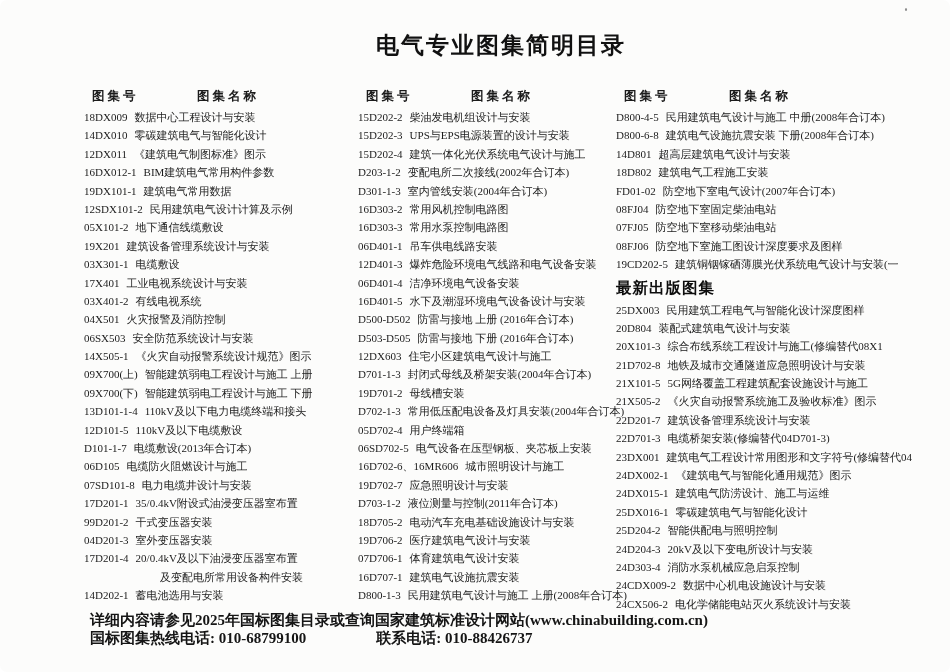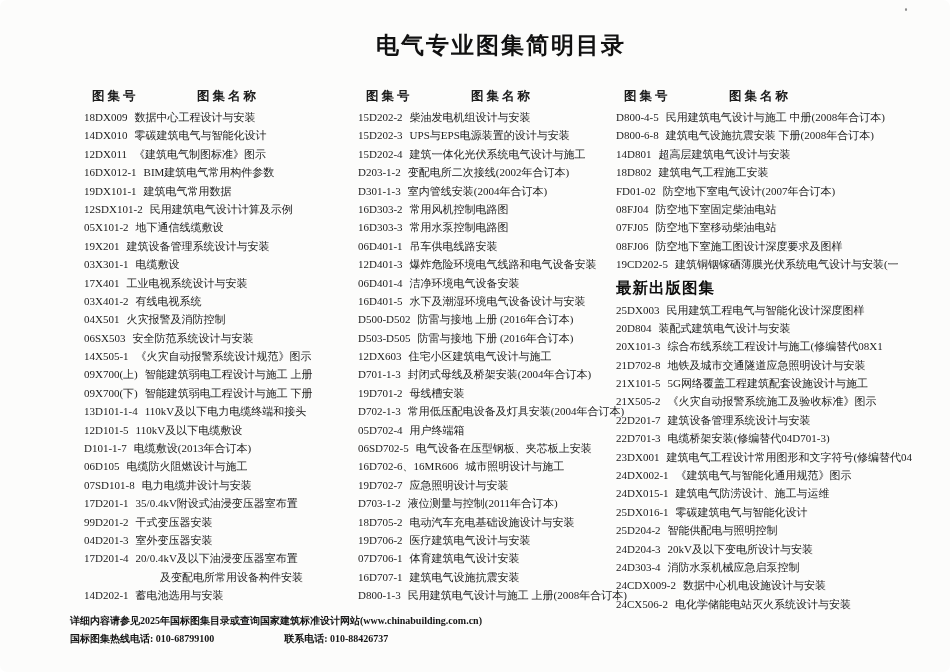--- a/index.html
+++ b/index.html
@@ -58,23 +58,23 @@
   .section-header {
     font-weight: bold;
     font-size: 15.5px;
     letter-spacing: 1px;
     line-height: 21px;
     margin: 3px 0 3px 0;
     color: #0d0d0d;
   }
   .footer {
     position: absolute;
-    left: 70px;
+    left: 90px;
     top: 612px;
-    font-size: 10px;
+    font-size: 15px;
     font-weight: 600;
     line-height: 17.5px;
     white-space: nowrap;
     color: #151515;
   }
   .footer-line2 { display: flex; gap: 70px; }
   .speck {
     position: absolute;
     top: 8px; left: 905px;
     width: 2px; height: 3px;

